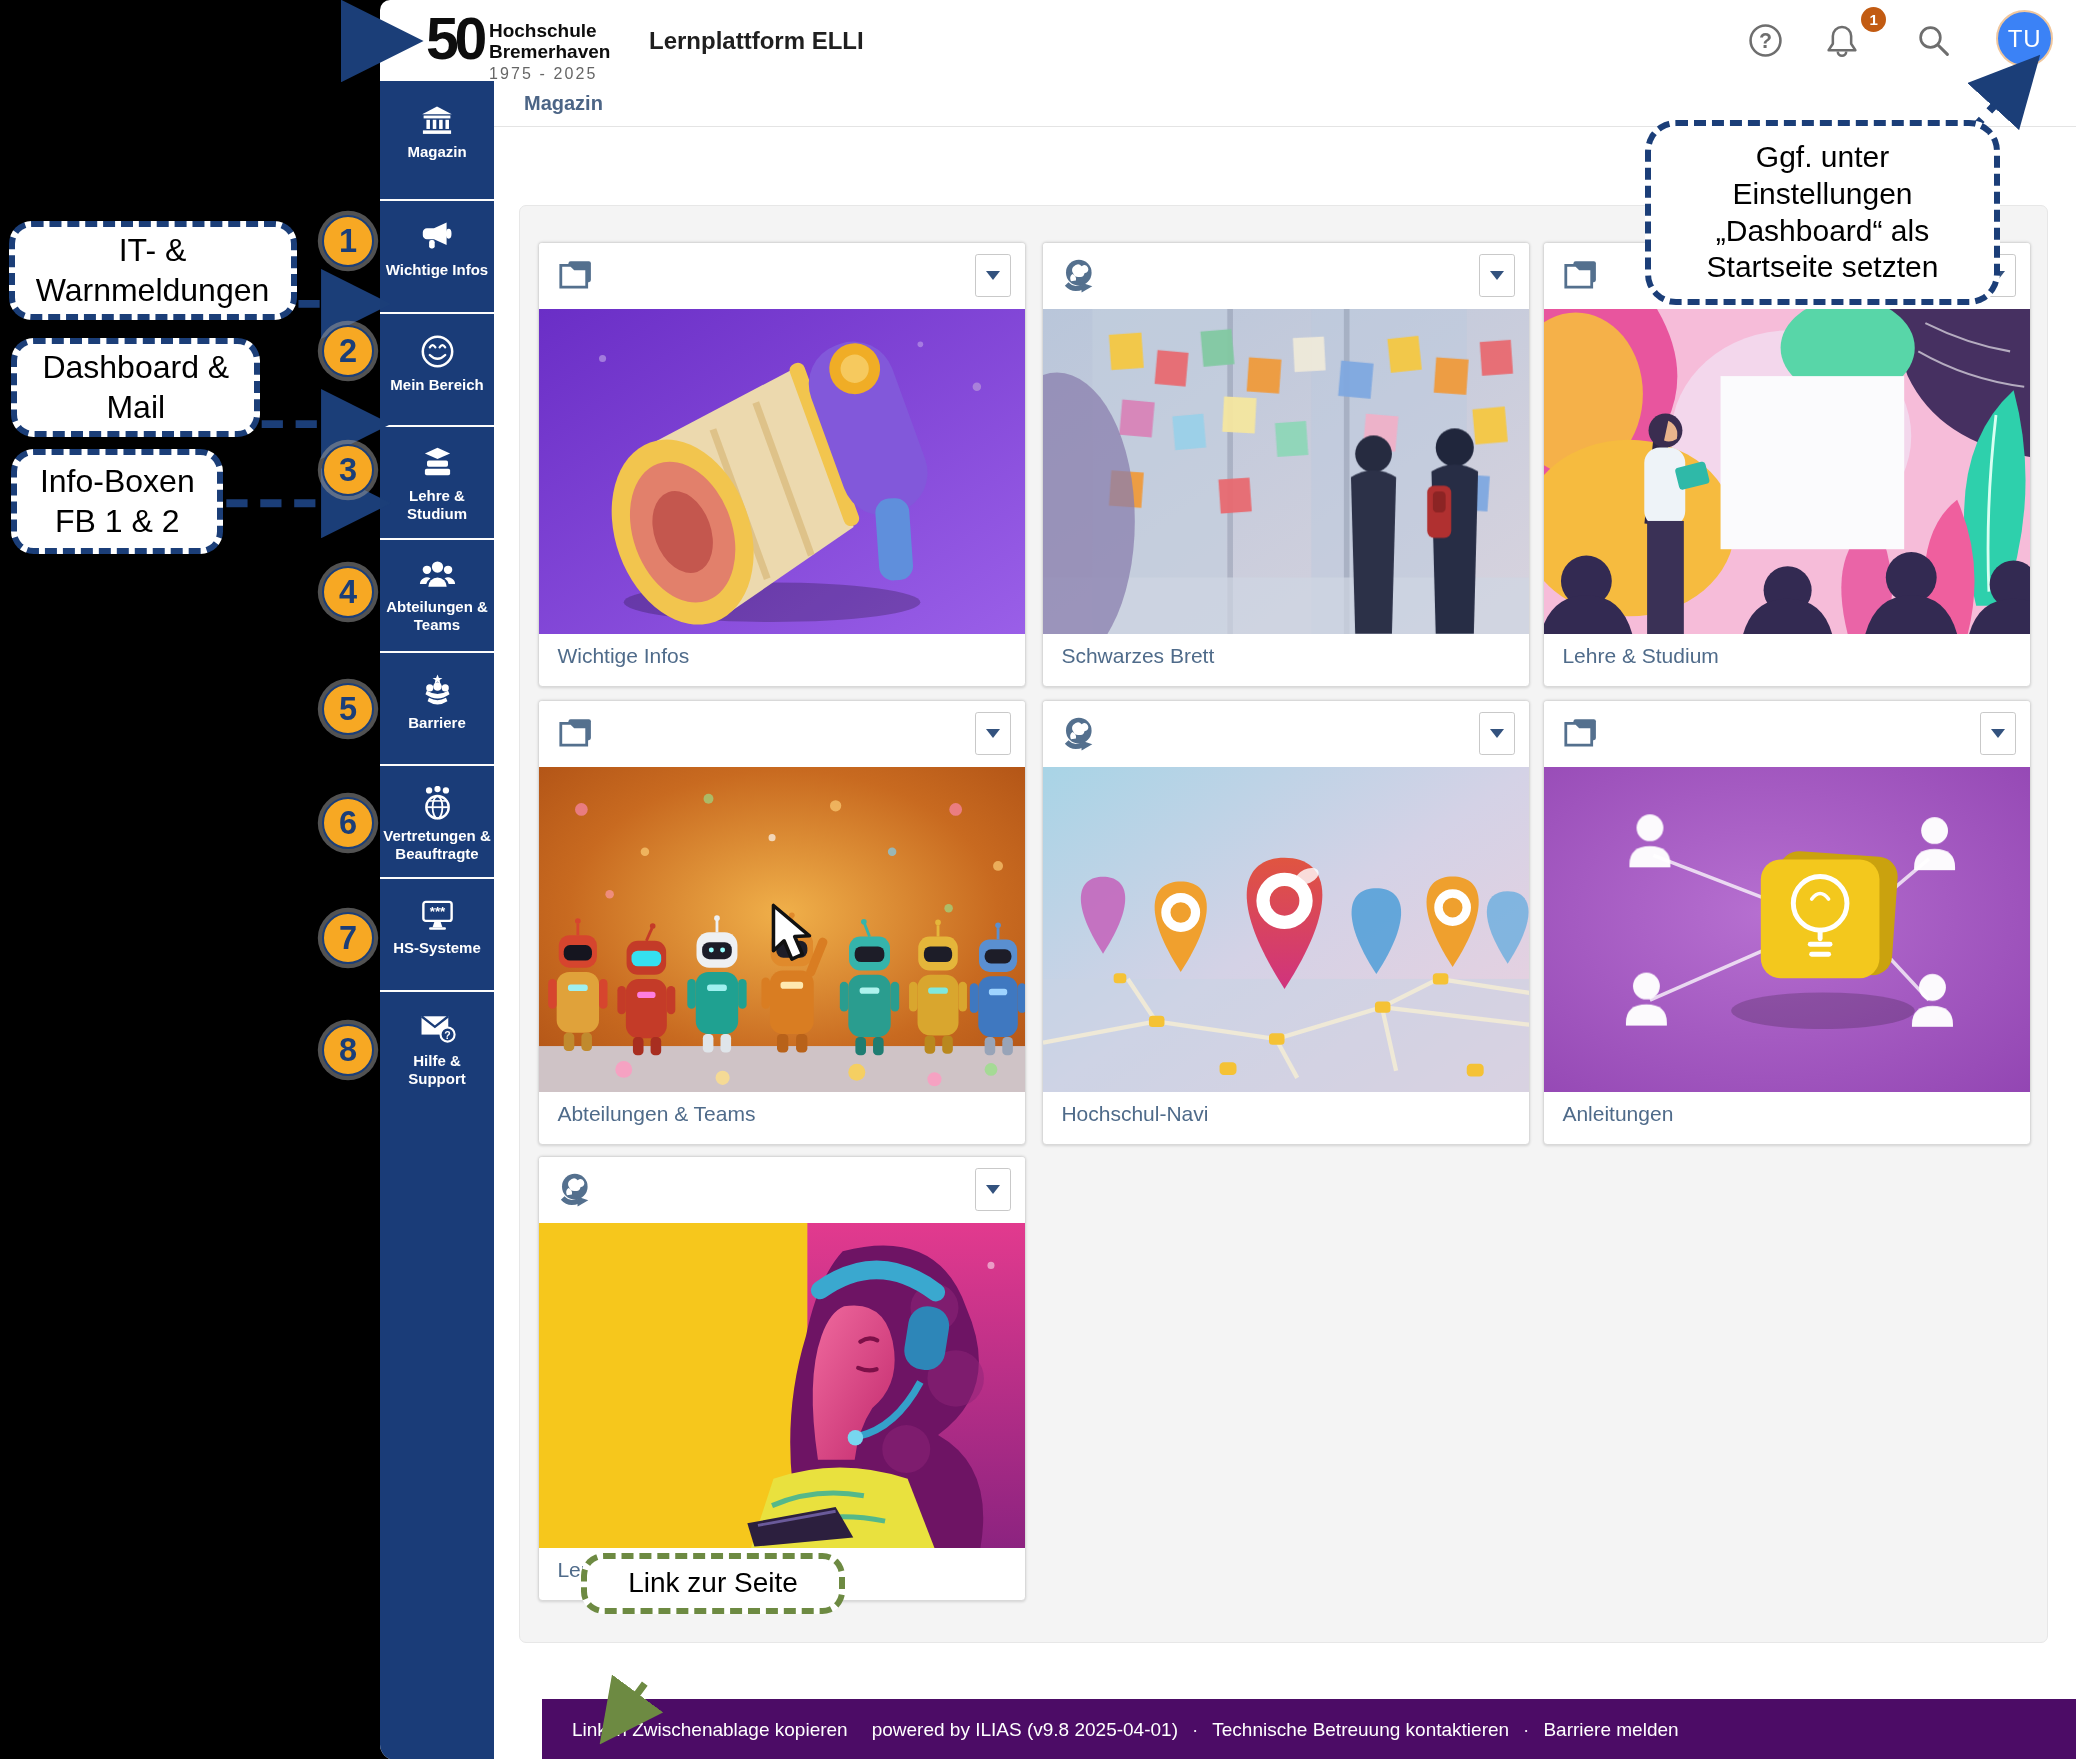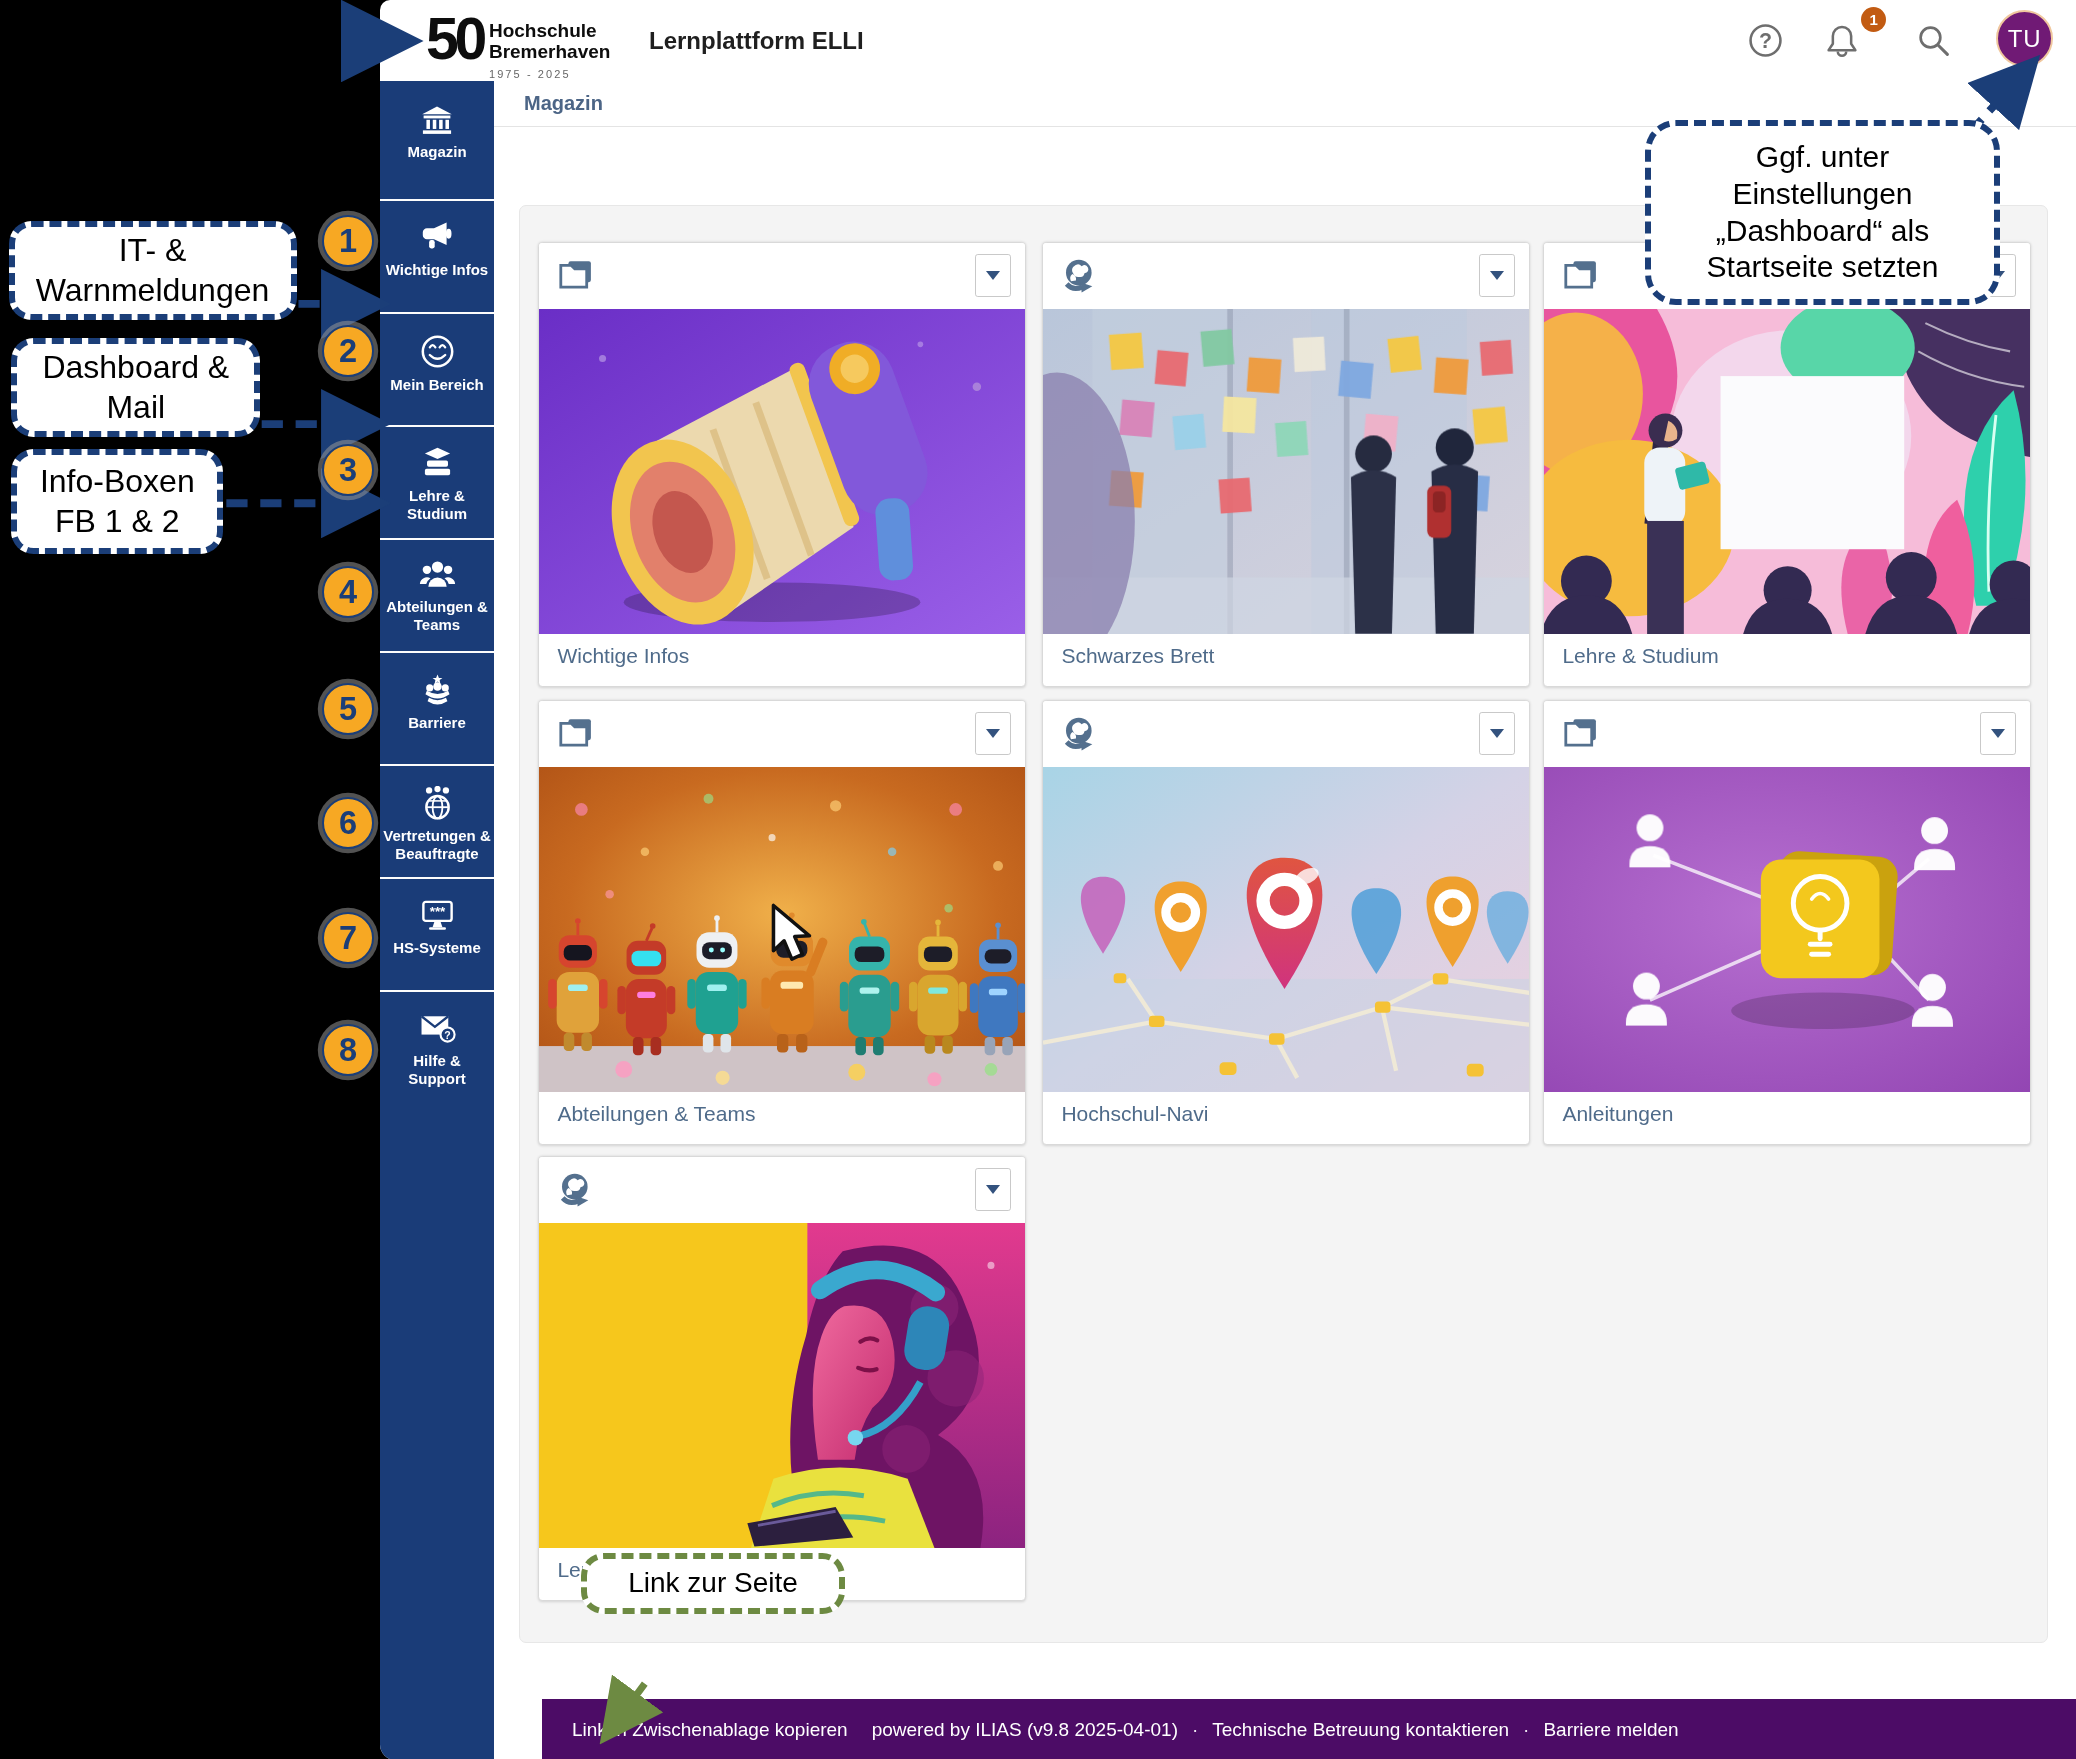--- a/index.html
+++ b/index.html
@@ -10,26 +10,26 @@
   
   #app{position:absolute;left:380px;top:0;width:1697px;height:1760px;background:#fff;
        border-radius:10px 0 0 15.5px;}
 
   
   #header{position:absolute;left:12px;top:0;width:1697px;height:81px;background:#fff;
           border-bottom:0.7px solid #ddd;border-radius:10px 0 0 0;}
   #logo{position:absolute;left:34px;top:5.7px;display:flex;align-items:flex-start;color:#0d0d0d;}
   #logo .big{font-size:59px;font-weight:bold;letter-spacing:-4.2px;line-height:67px;}
   #logo .txt{margin-left:5.7px;margin-top:15.5px;line-height:20.5px;font-weight:bold;font-size:19px;}
-  #logo .years{font-weight:normal;font-size:11px;color:#666;letter-spacing:2.1px;margin-top:2px;}
+  #logo .years{font-weight:normal;font-size:16px;color:#666;letter-spacing:2.1px;margin-top:2px;}
   #app-title{position:absolute;left:257px;top:0;height:81px;display:flex;align-items:center;
              font-size:24px;font-weight:bold;color:#1f1f1f;}
   .hicon{position:absolute;top:0;height:81px;display:flex;align-items:center;justify-content:center;width:49px;}
   #avatar{position:absolute;left:1604px;top:10px;width:57px;height:57px;border-radius:50%;
-          background:#701a75;border:2.8px solid #f0c79e;box-sizing:border-box;display:flex;
+          background:#3b82f6;border:2.8px solid #f0c79e;box-sizing:border-box;display:flex;
           align-items:center;justify-content:center;color:#fff;font-size:24px;letter-spacing:0.7px;}
   #notif-badge{position:absolute;left:1469px;top:7px;min-width:25.4px;height:25.4px;border-radius:12.7px;
           background:#c25b12;color:#fff;font-size:15px;font-weight:bold;display:flex;
           align-items:center;justify-content:center;}
 
   
   #sidebar{position:absolute;left:0;top:81px;width:114px;height:1679px;background:#1a3c78;
            border-radius:0 0 0 15.5px;display:flex;flex-direction:column;}
   .sb-item{height:113px;box-sizing:border-box;display:flex;flex-direction:column;align-items:center;
            justify-content:flex-start;padding-top:20px;border-top:2.1px solid #fdfdfd;cursor:pointer;}

